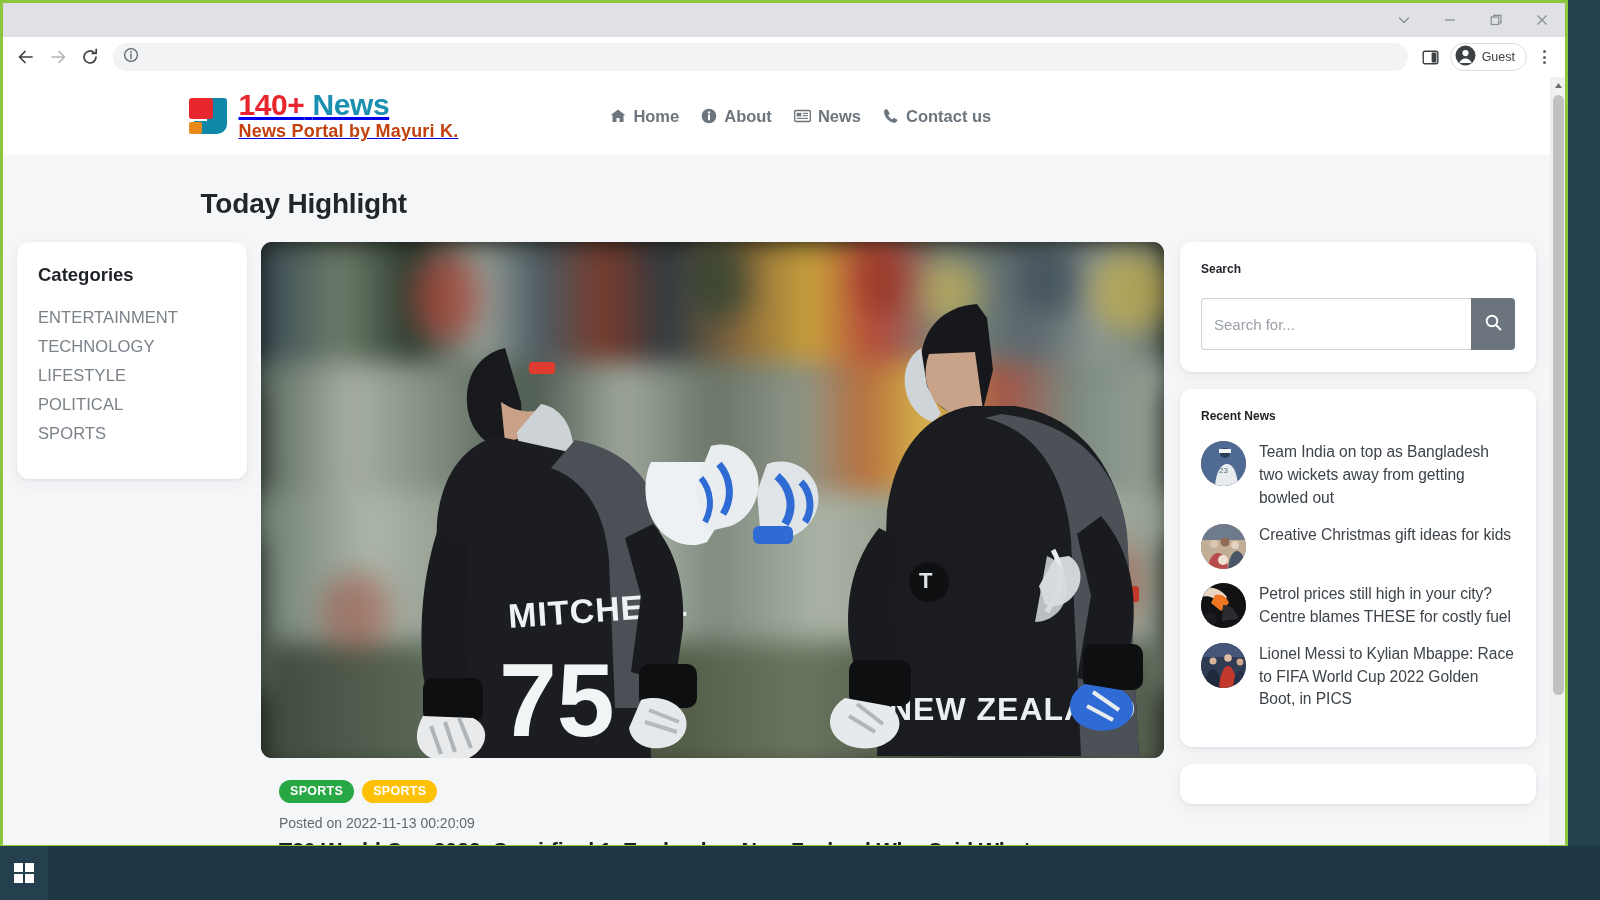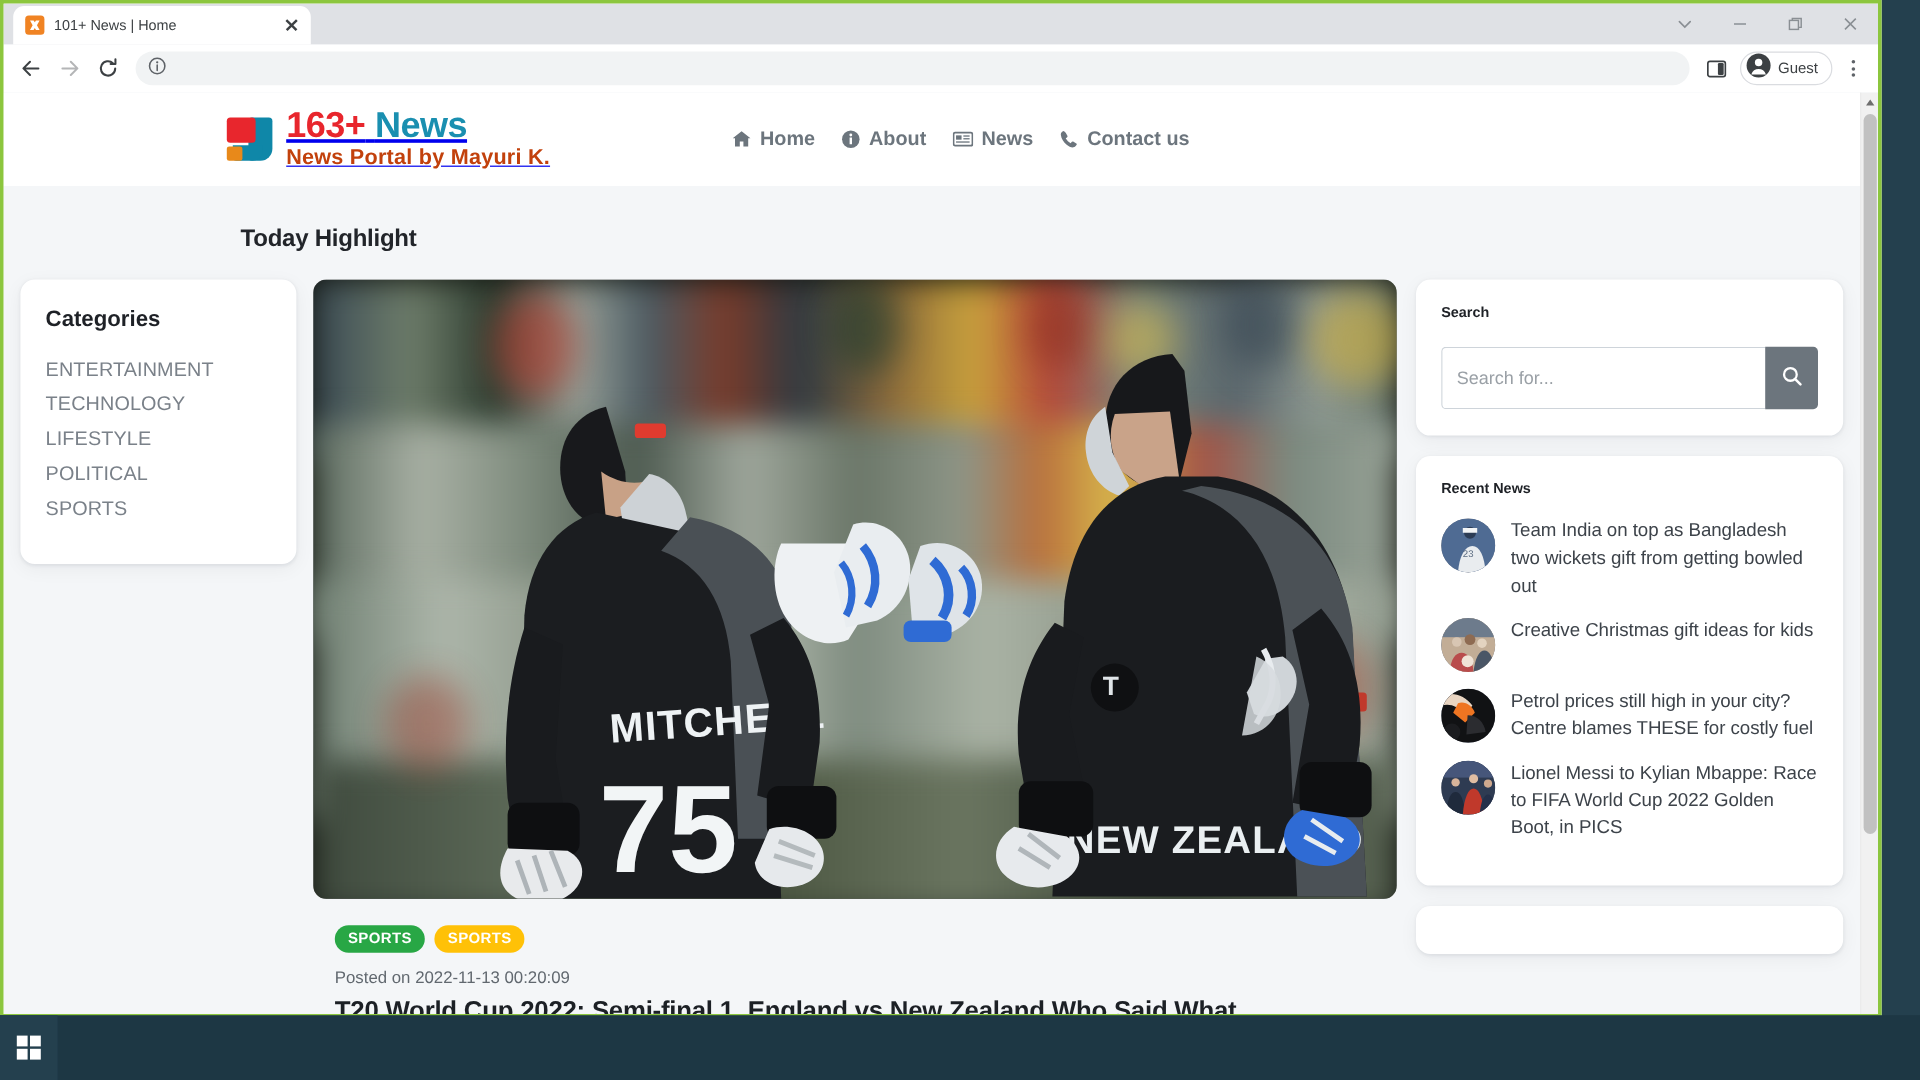--- a/index.html
+++ b/index.html
@@ -133,21 +133,21 @@
   #mainnav a {
     display: flex; align-items: center; gap: 7px; color: #6c757d;
     font-size: 16.5px; font-weight: 700; text-decoration: none;
   }
   #mainnav svg { display: block; fill: #6c757d; }
 
   
   #pagebody { padding: 0; }
   #today-title {
     width: 1180px; margin: 0 auto; padding: 33px 0 22px 14px;
-    font-size: 20px; font-weight: 700; color: #22252a; letter-spacing: -.2px;
+    font-size: 28px; font-weight: 700; color: #22252a; letter-spacing: -.2px;
   }
   #columns {
     width: 1547px; display: flex; gap: 0; padding: 0 14px 0 14px; align-items: flex-start;
   }
   .card {
     background: #ffffff; border-radius: 12px;
     box-shadow: 0 1px 3px rgba(20,25,40,.07), 0 4px 16px rgba(20,25,40,.05);
   }
 
   
@@ -211,29 +211,20 @@
   #partial-card { height: 40px; }
 </style>
 </head>
 <body>
 
 <div id="desktop">
 
   <div id="browser">
 
     <div id="tabstrip">
-      <div class="tab">
-        <span class="favicon">
-          <svg width="12" height="12" viewBox="0 0 12 12">
-            <path d="M2 2h3l1 1.6L7 2h3L7.8 6 10 10H7L6 8.4 5 10H2l2.2-4z" fill="#fff"></path>
-          </svg>
-        </span>
-        <span class="tab-title">101+ News | Home</span>
-        <span class="tab-close"></span>
-      </div>
 
       <div id="wincontrols">
         <div class="winbtn">
           <svg width="12" height="12" viewBox="0 0 12 12">
               <path d="M1.5 4l4.5 4.5L10.5 4" stroke="#8a8f94" stroke-width="1.4" fill="none" stroke-linecap="round"></path>
             </svg>
         </div>
         <div class="winbtn">
           <svg width="12" height="12" viewBox="0 0 12 12">
               <path d="M1 6h10" stroke="#8a8f94" stroke-width="1.3"></path>
@@ -314,21 +305,21 @@
           <div class="inner">
             <a id="logo" href="#">
               <span class="mark">
                 <span class="teal"></span>
                   <span class="teal2"></span>
                 <span class="sq-red"></span>
                   <span class="sq-orange"></span>
               </span>
               <span class="words">
                 <span class="big">
-                  <span class="red">163+</span>
+                  <span class="red">140+</span>
                   <span class="teal">News</span>
                 </span>
                 <span class="tagline">News Portal by Mayuri K.</span>
               </span>
             </a>
 
             <nav id="mainnav">
               <a href="#">
                 <span>
                   <svg width="16" height="16" viewBox="0 0 16 16">
@@ -499,21 +490,21 @@
                 <div class="recent-item">
                   <span class="thumb">
                     <svg width="45" height="45" viewBox="0 0 45 45">
                       <rect width="45" height="45" fill="#4f6b93"></rect>
                       <circle cx="24" cy="12" r="5" fill="#2c3c55"></circle>
                       <path d="M14 45c1-14 6-22 12-22s10 8 11 22z" fill="#e9ecef"></path>
                       <path d="M18 8h12v4H18z" fill="#f2f4f6"></path>
                       <text x="18" y="32" font-family="Liberation Sans, sans-serif" font-size="8" fill="#5b6b80">23</text>
                     </svg>
                   </span>
-                  <span class="recent-text">Team India on top as Bangladesh two wickets gift from getting bowled out</span>
+                  <span class="recent-text">Team India on top as Bangladesh two wickets away from getting bowled out</span>
                 </div>
 
                 <div class="recent-item">
                   <span class="thumb">
                     <svg width="45" height="45" viewBox="0 0 45 45">
                       <rect width="45" height="45" fill="#c2ad96"></rect>
                       <rect y="0" width="45" height="16" fill="#6d7b8c"></rect>
                       <circle cx="13" cy="20" r="4" fill="#d8c6b3"></circle>
                       <circle cx="24" cy="18" r="4.5" fill="#8e6b52"></circle>
                       <circle cx="34" cy="21" r="4" fill="#e3d3c0"></circle>

